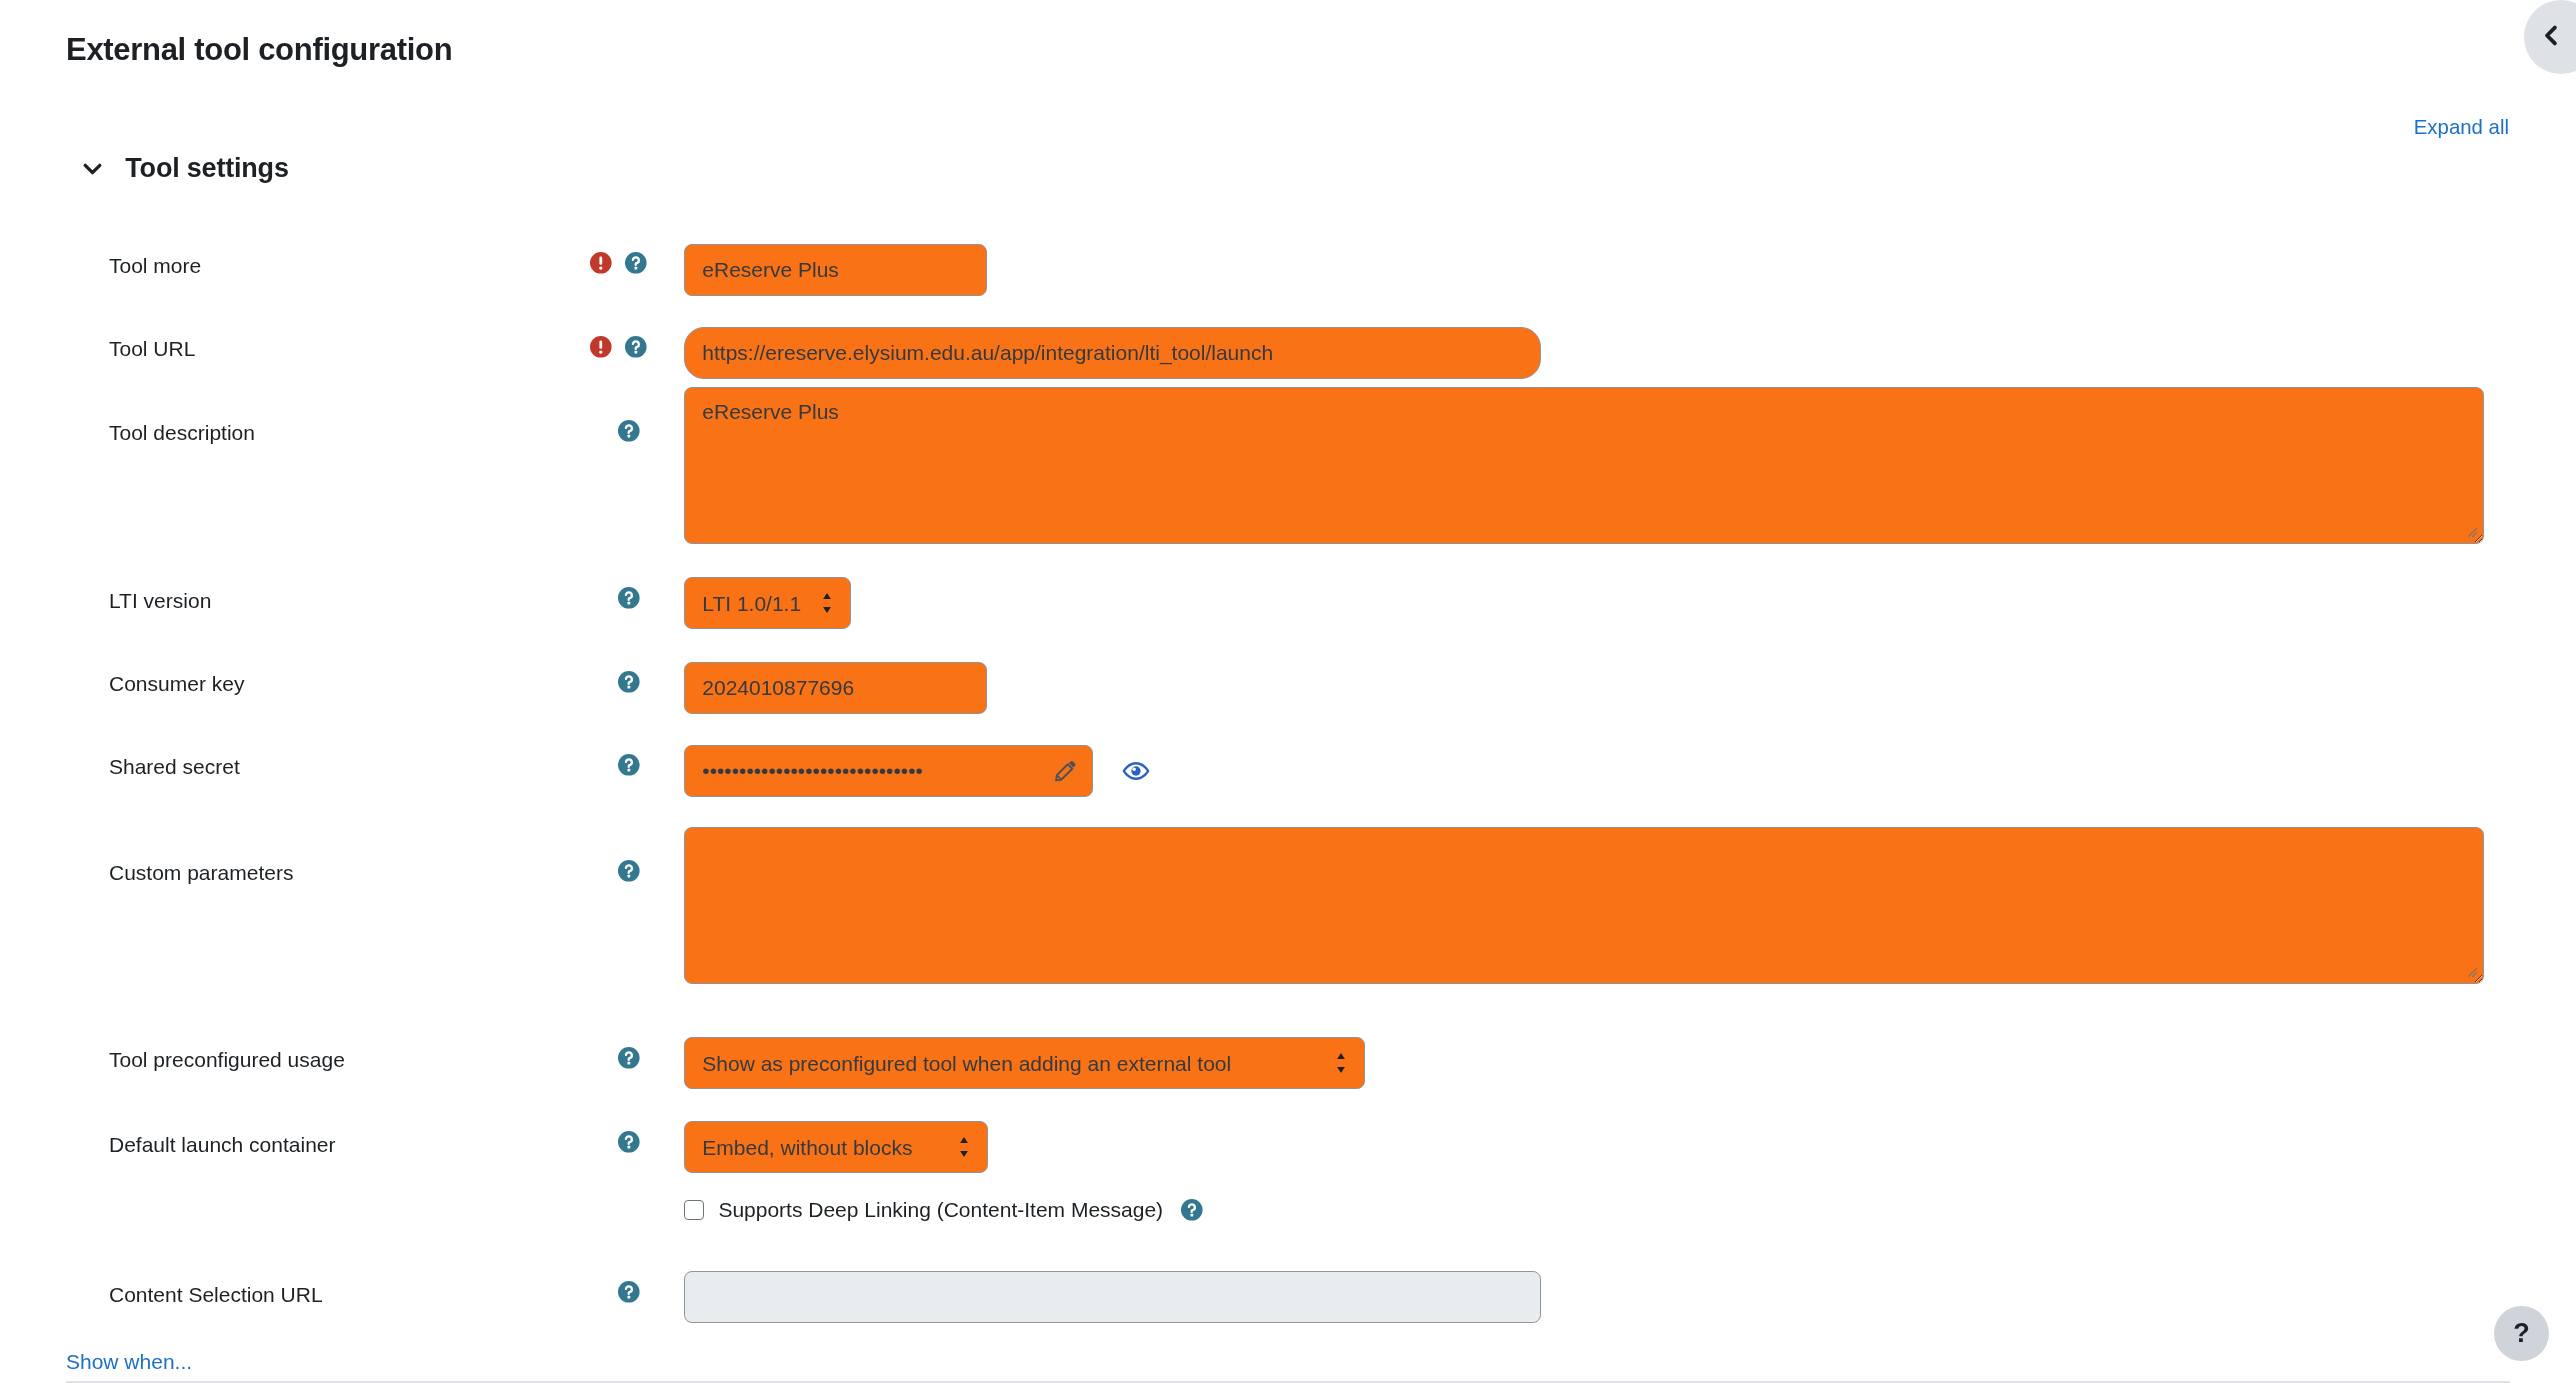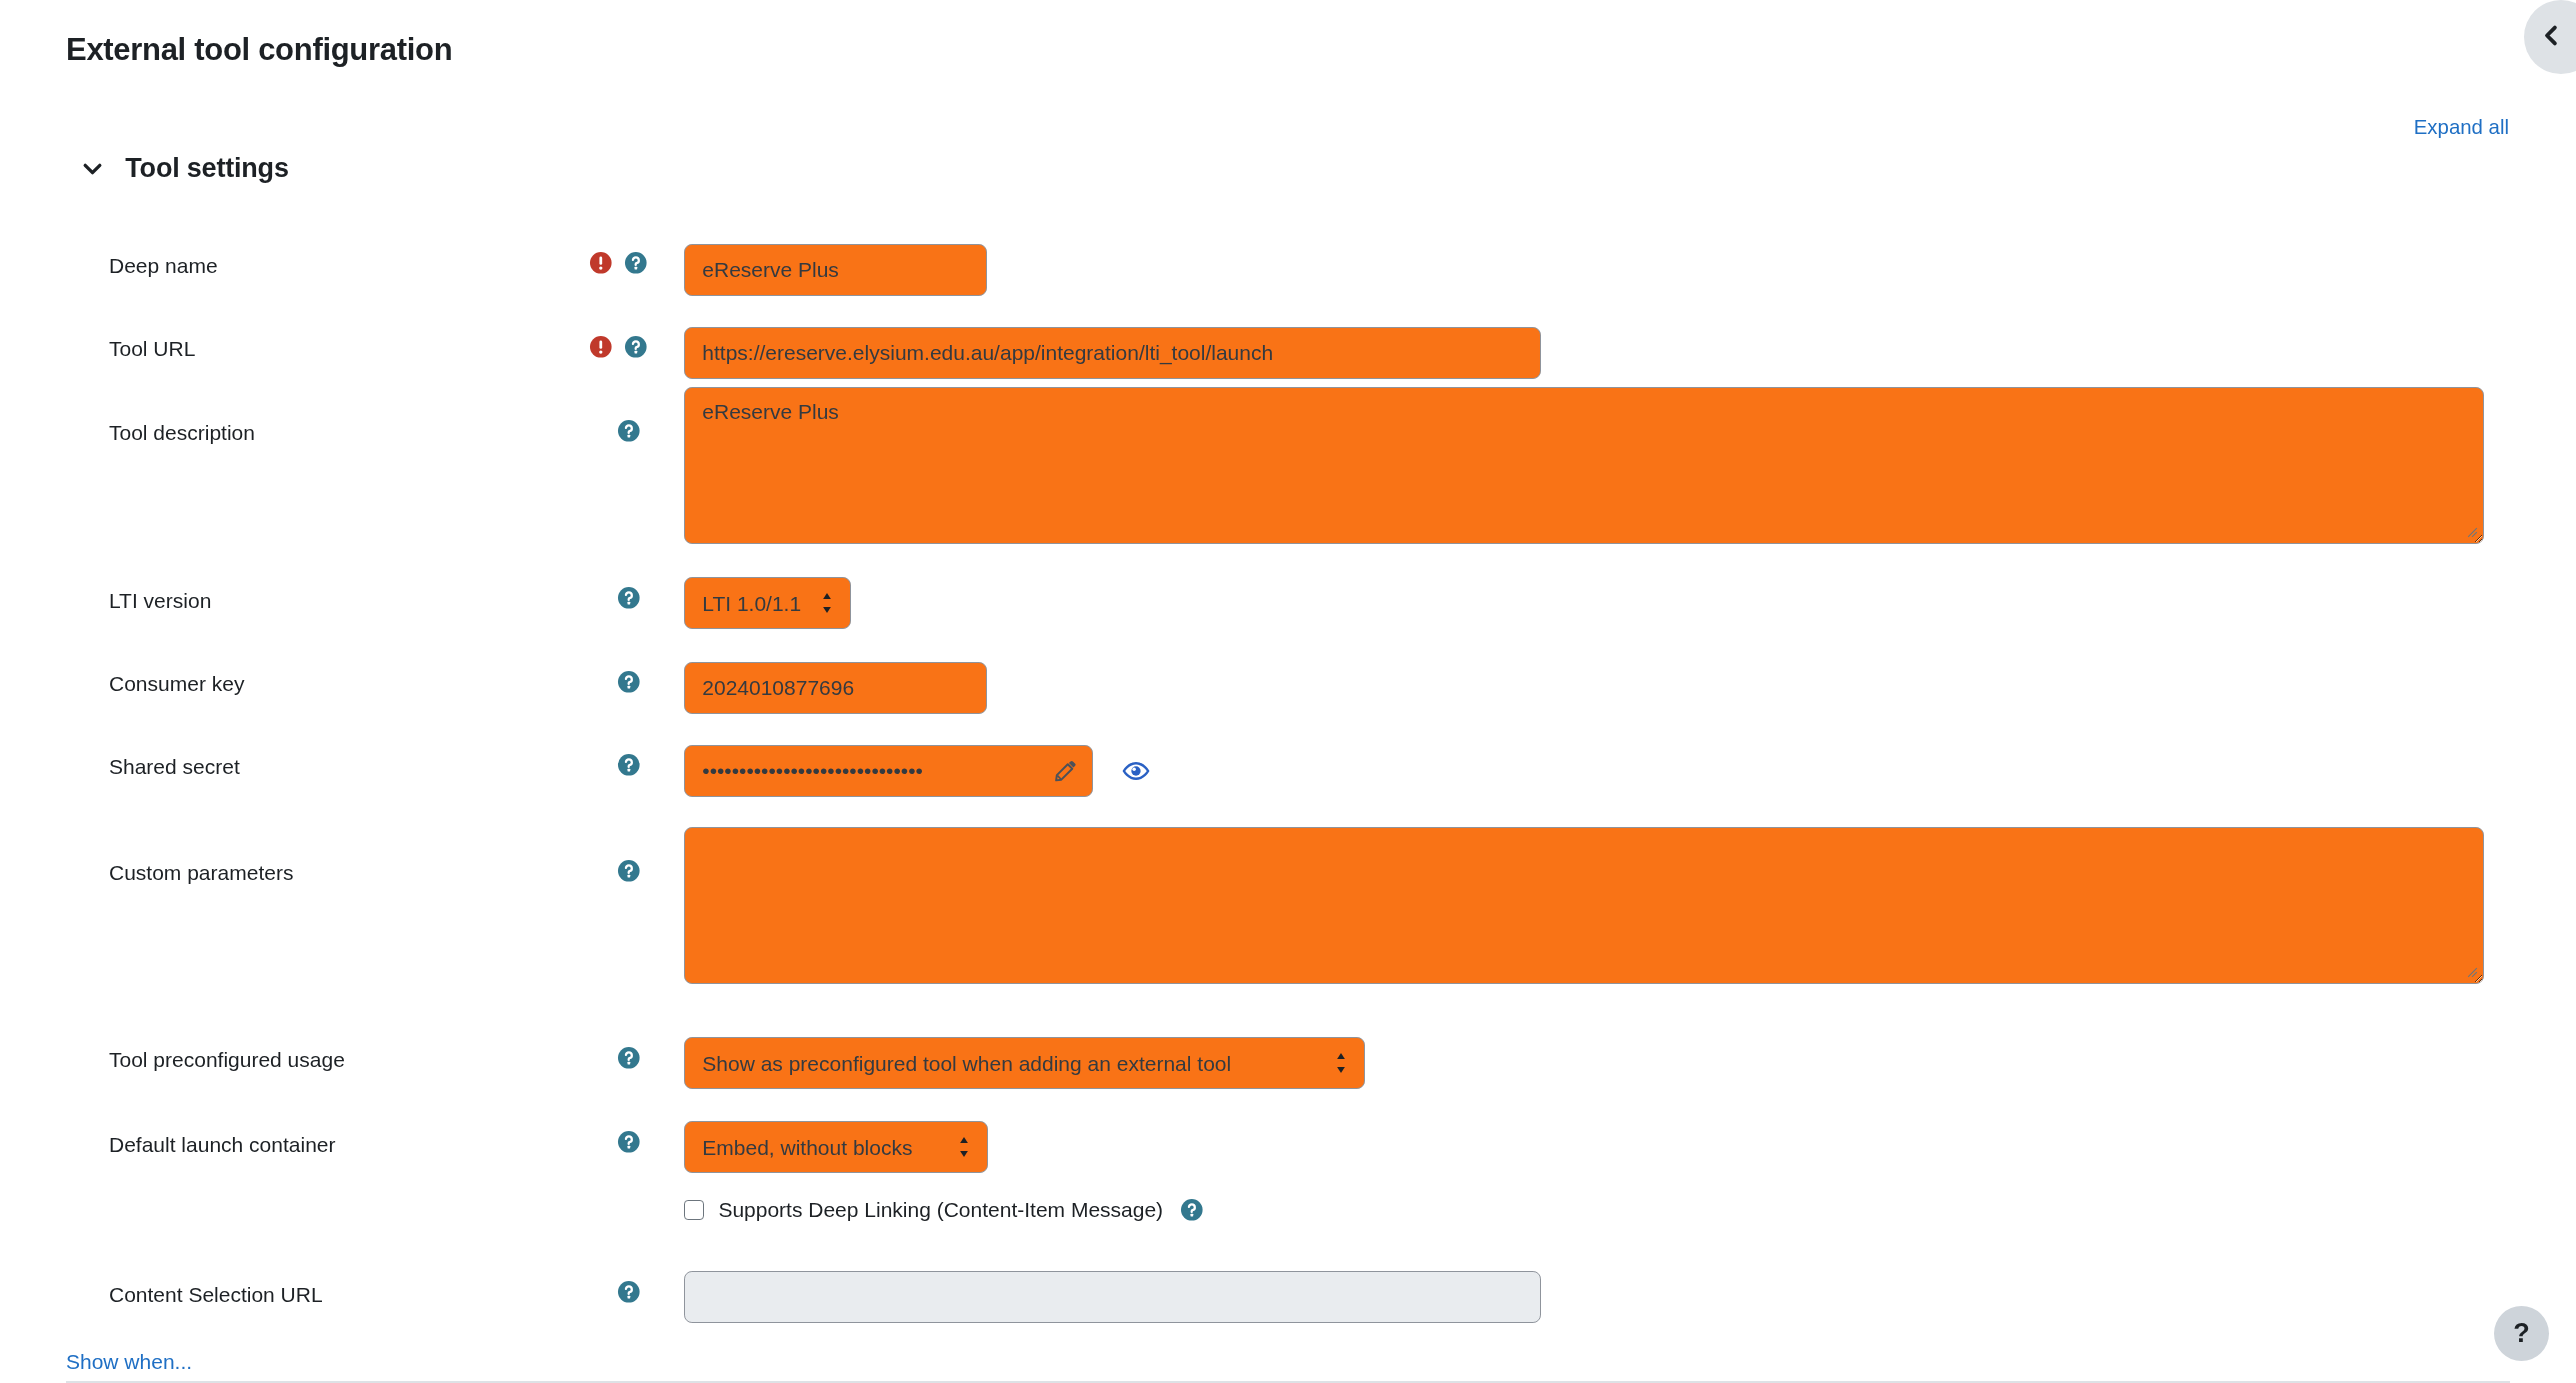--- a/index.html
+++ b/index.html
@@ -301,21 +301,21 @@
     <svg width="25" height="25" viewBox="0 0 24 24" fill="none" stroke="#1d2125" stroke-width="3.2" stroke-linecap="round" stroke-linejoin="round">
       <polyline points="5 9 12 16 19 9"></polyline>
     </svg>
   </span>
   <span class="section-title">Tool settings</span>
 </div>
 
 <div class="form">
 
   <div class="row">
-    <label class="label" style="top:33px">Deep name</label>
+    <label class="label" style="top:33px">Tool more</label>
     <div class="icons" style="left:589px; top:31px">
       <span class="icon-req">
         <svg width="23.6" height="23.6" viewBox="0 0 24 24">
           <circle cx="12" cy="12" r="11" fill="#c0392b"></circle>
           <rect x="10.6" y="5.6" width="2.8" height="8.4" rx="1.4" fill="#ffffff"></rect>
           <circle cx="12" cy="17.4" r="1.7" fill="#ffffff"></circle>
         </svg>
       </span>
       <span class="icon-help">
         <svg width="23.6" height="23.6" viewBox="0 0 24 24">
@@ -342,21 +342,21 @@
       </span>
       <span class="icon-help">
         <svg width="23.6" height="23.6" viewBox="0 0 24 24">
           <circle cx="12" cy="12" r="11" fill="#33788e"></circle>
           <path d="M9.1 9.1a3 3 0 1 1 3.6 3.3c-.6.2-.8.6-.8 1.2v.6" fill="none" stroke="#ffffff" stroke-width="2.3" stroke-linecap="round"></path>
           <rect x="10.7" y="16.1" width="2.7" height="2.7" rx="0.5" fill="#ffffff"></rect>
         </svg>
       </span>
     </div>
     <div class="field" style="top:107px">
-      <input class="txt" type="text" style="width: 857px;" value="https://ereserve.elysium.edu.au/app/integration/lti_tool/launch">
+      <input class="txt" type="text" style="width: 857px; border-radius: 20px;" value="https://ereserve.elysium.edu.au/app/integration/lti_tool/launch">
     </div>
   </div>
 
   <div class="row">
     <label class="label" style="top:200px">Tool description</label>
     <div class="icons" style="left:617px; top:199px">
       <span class="icon-help">
         <svg width="23.6" height="23.6" viewBox="0 0 24 24">
           <circle cx="12" cy="12" r="11" fill="#33788e"></circle>
           <path d="M9.1 9.1a3 3 0 1 1 3.6 3.3c-.6.2-.8.6-.8 1.2v.6" fill="none" stroke="#ffffff" stroke-width="2.3" stroke-linecap="round"></path>

